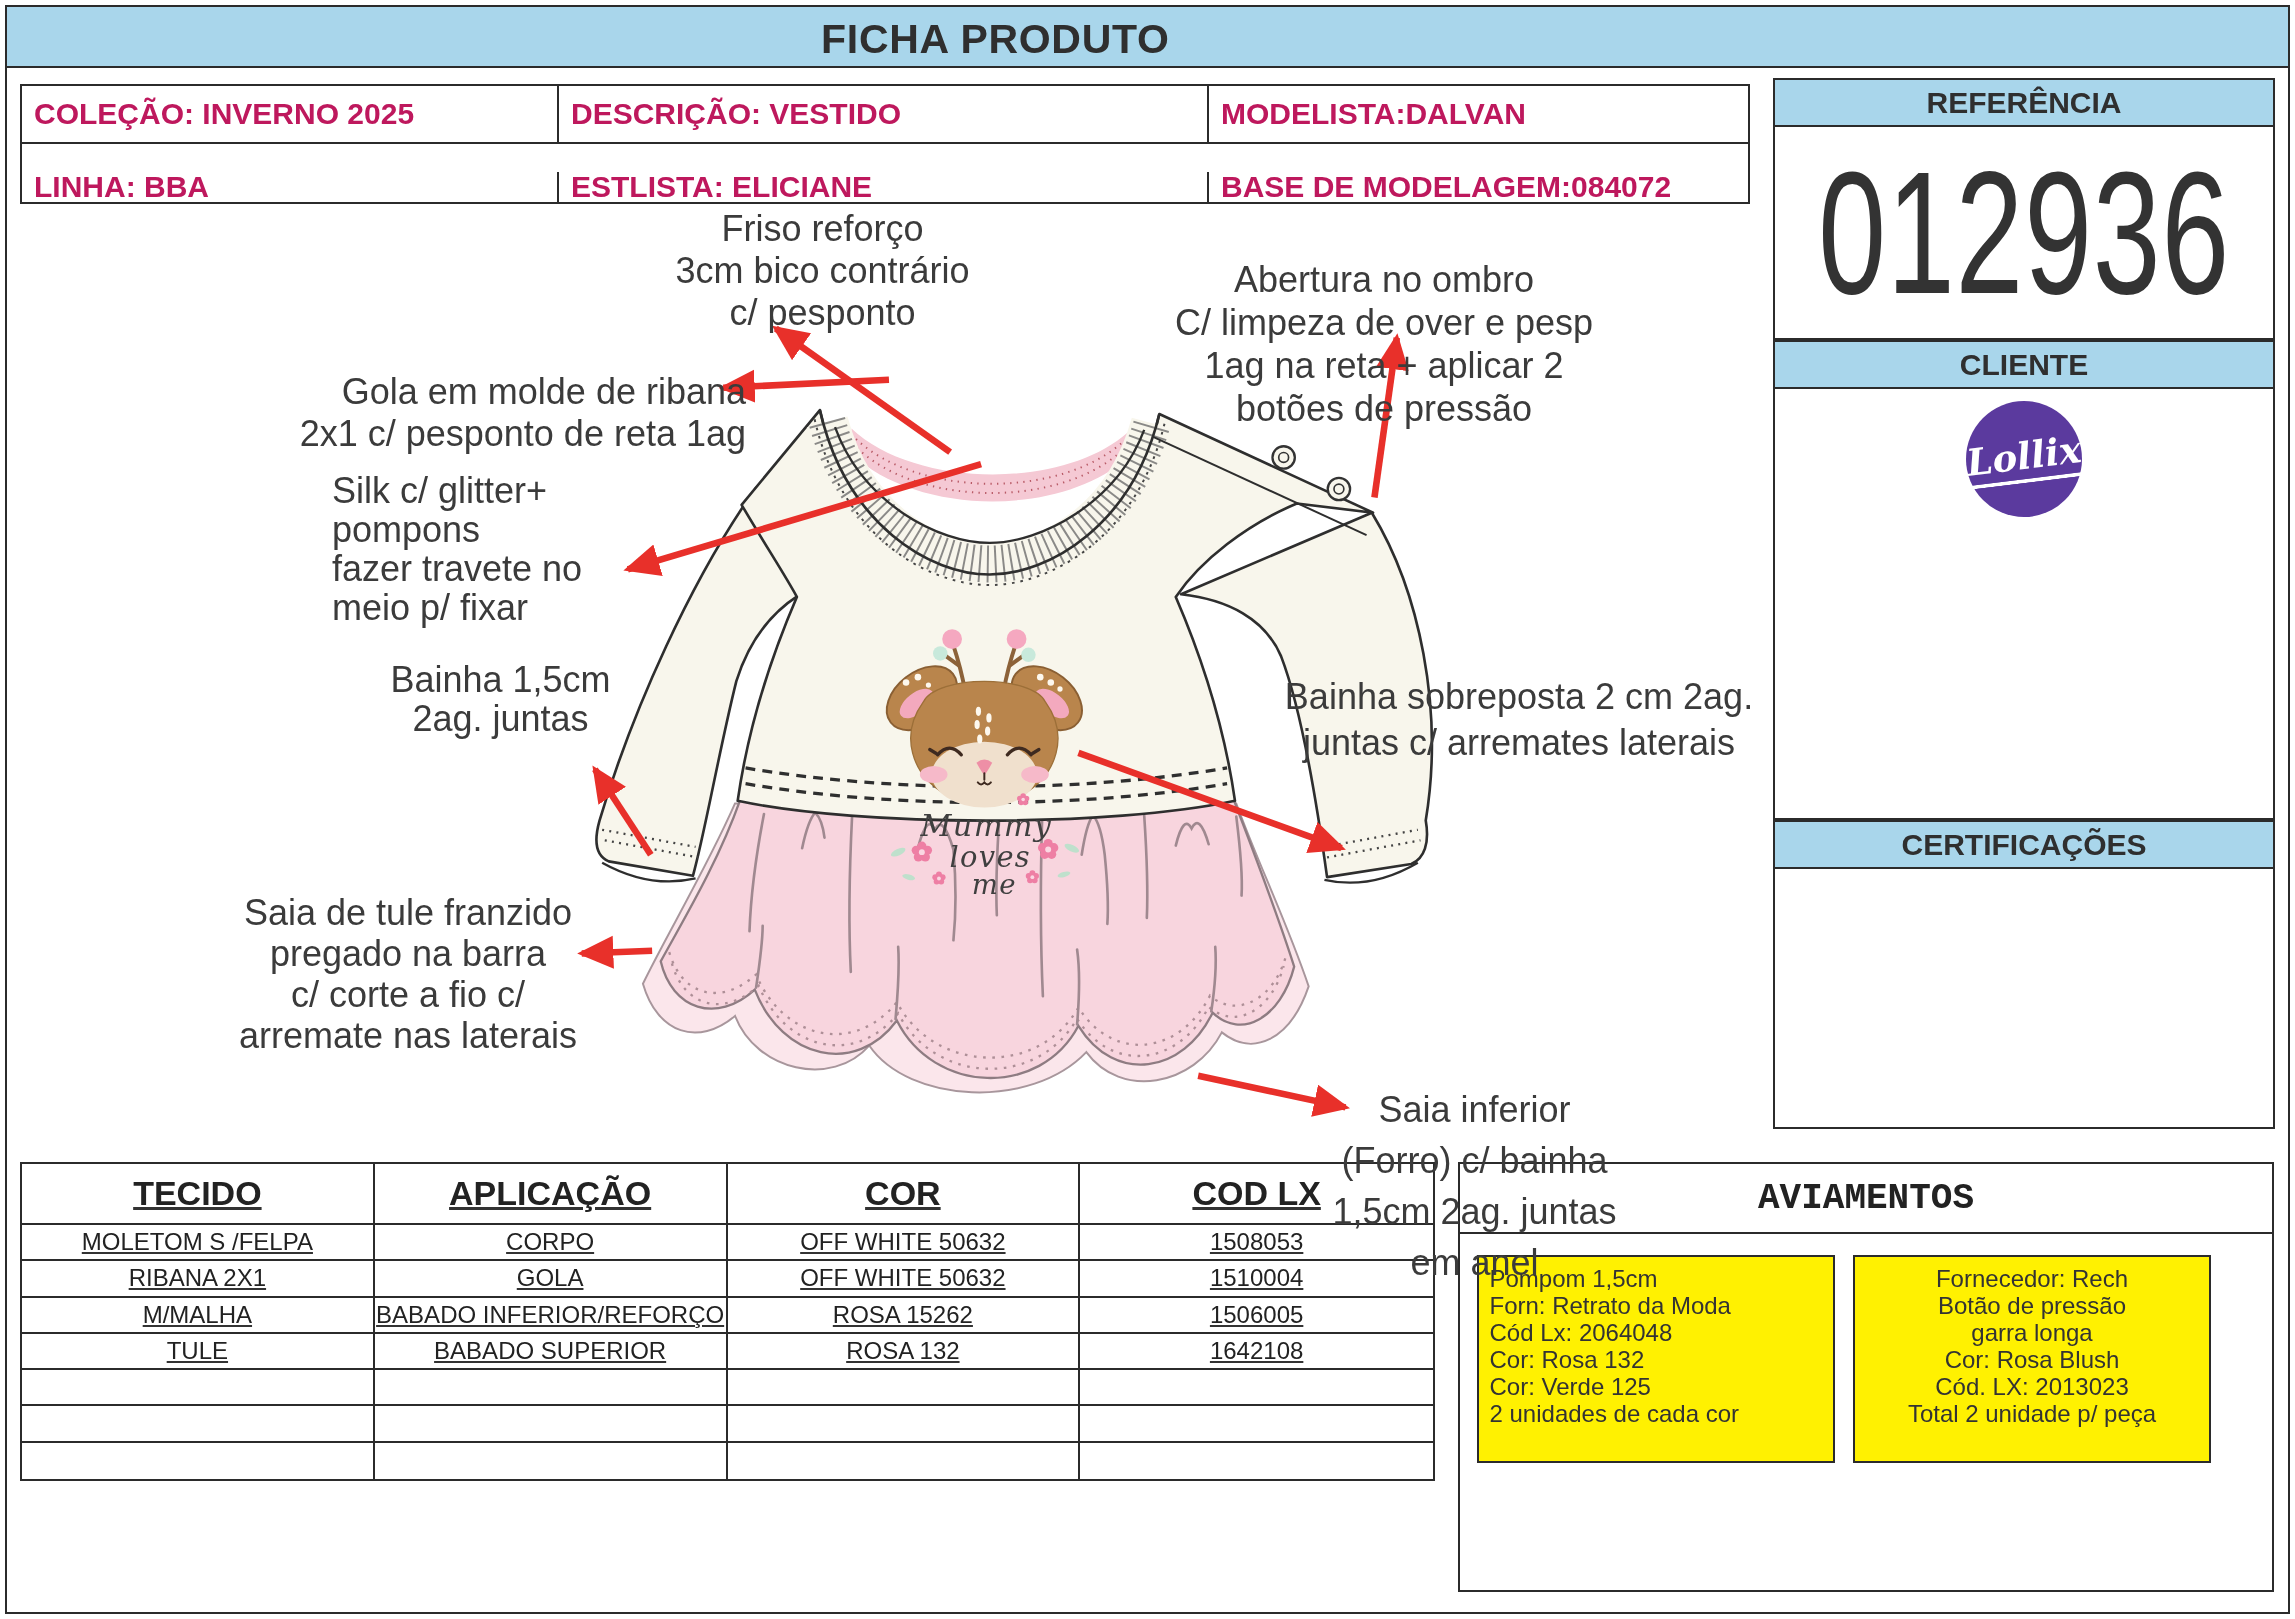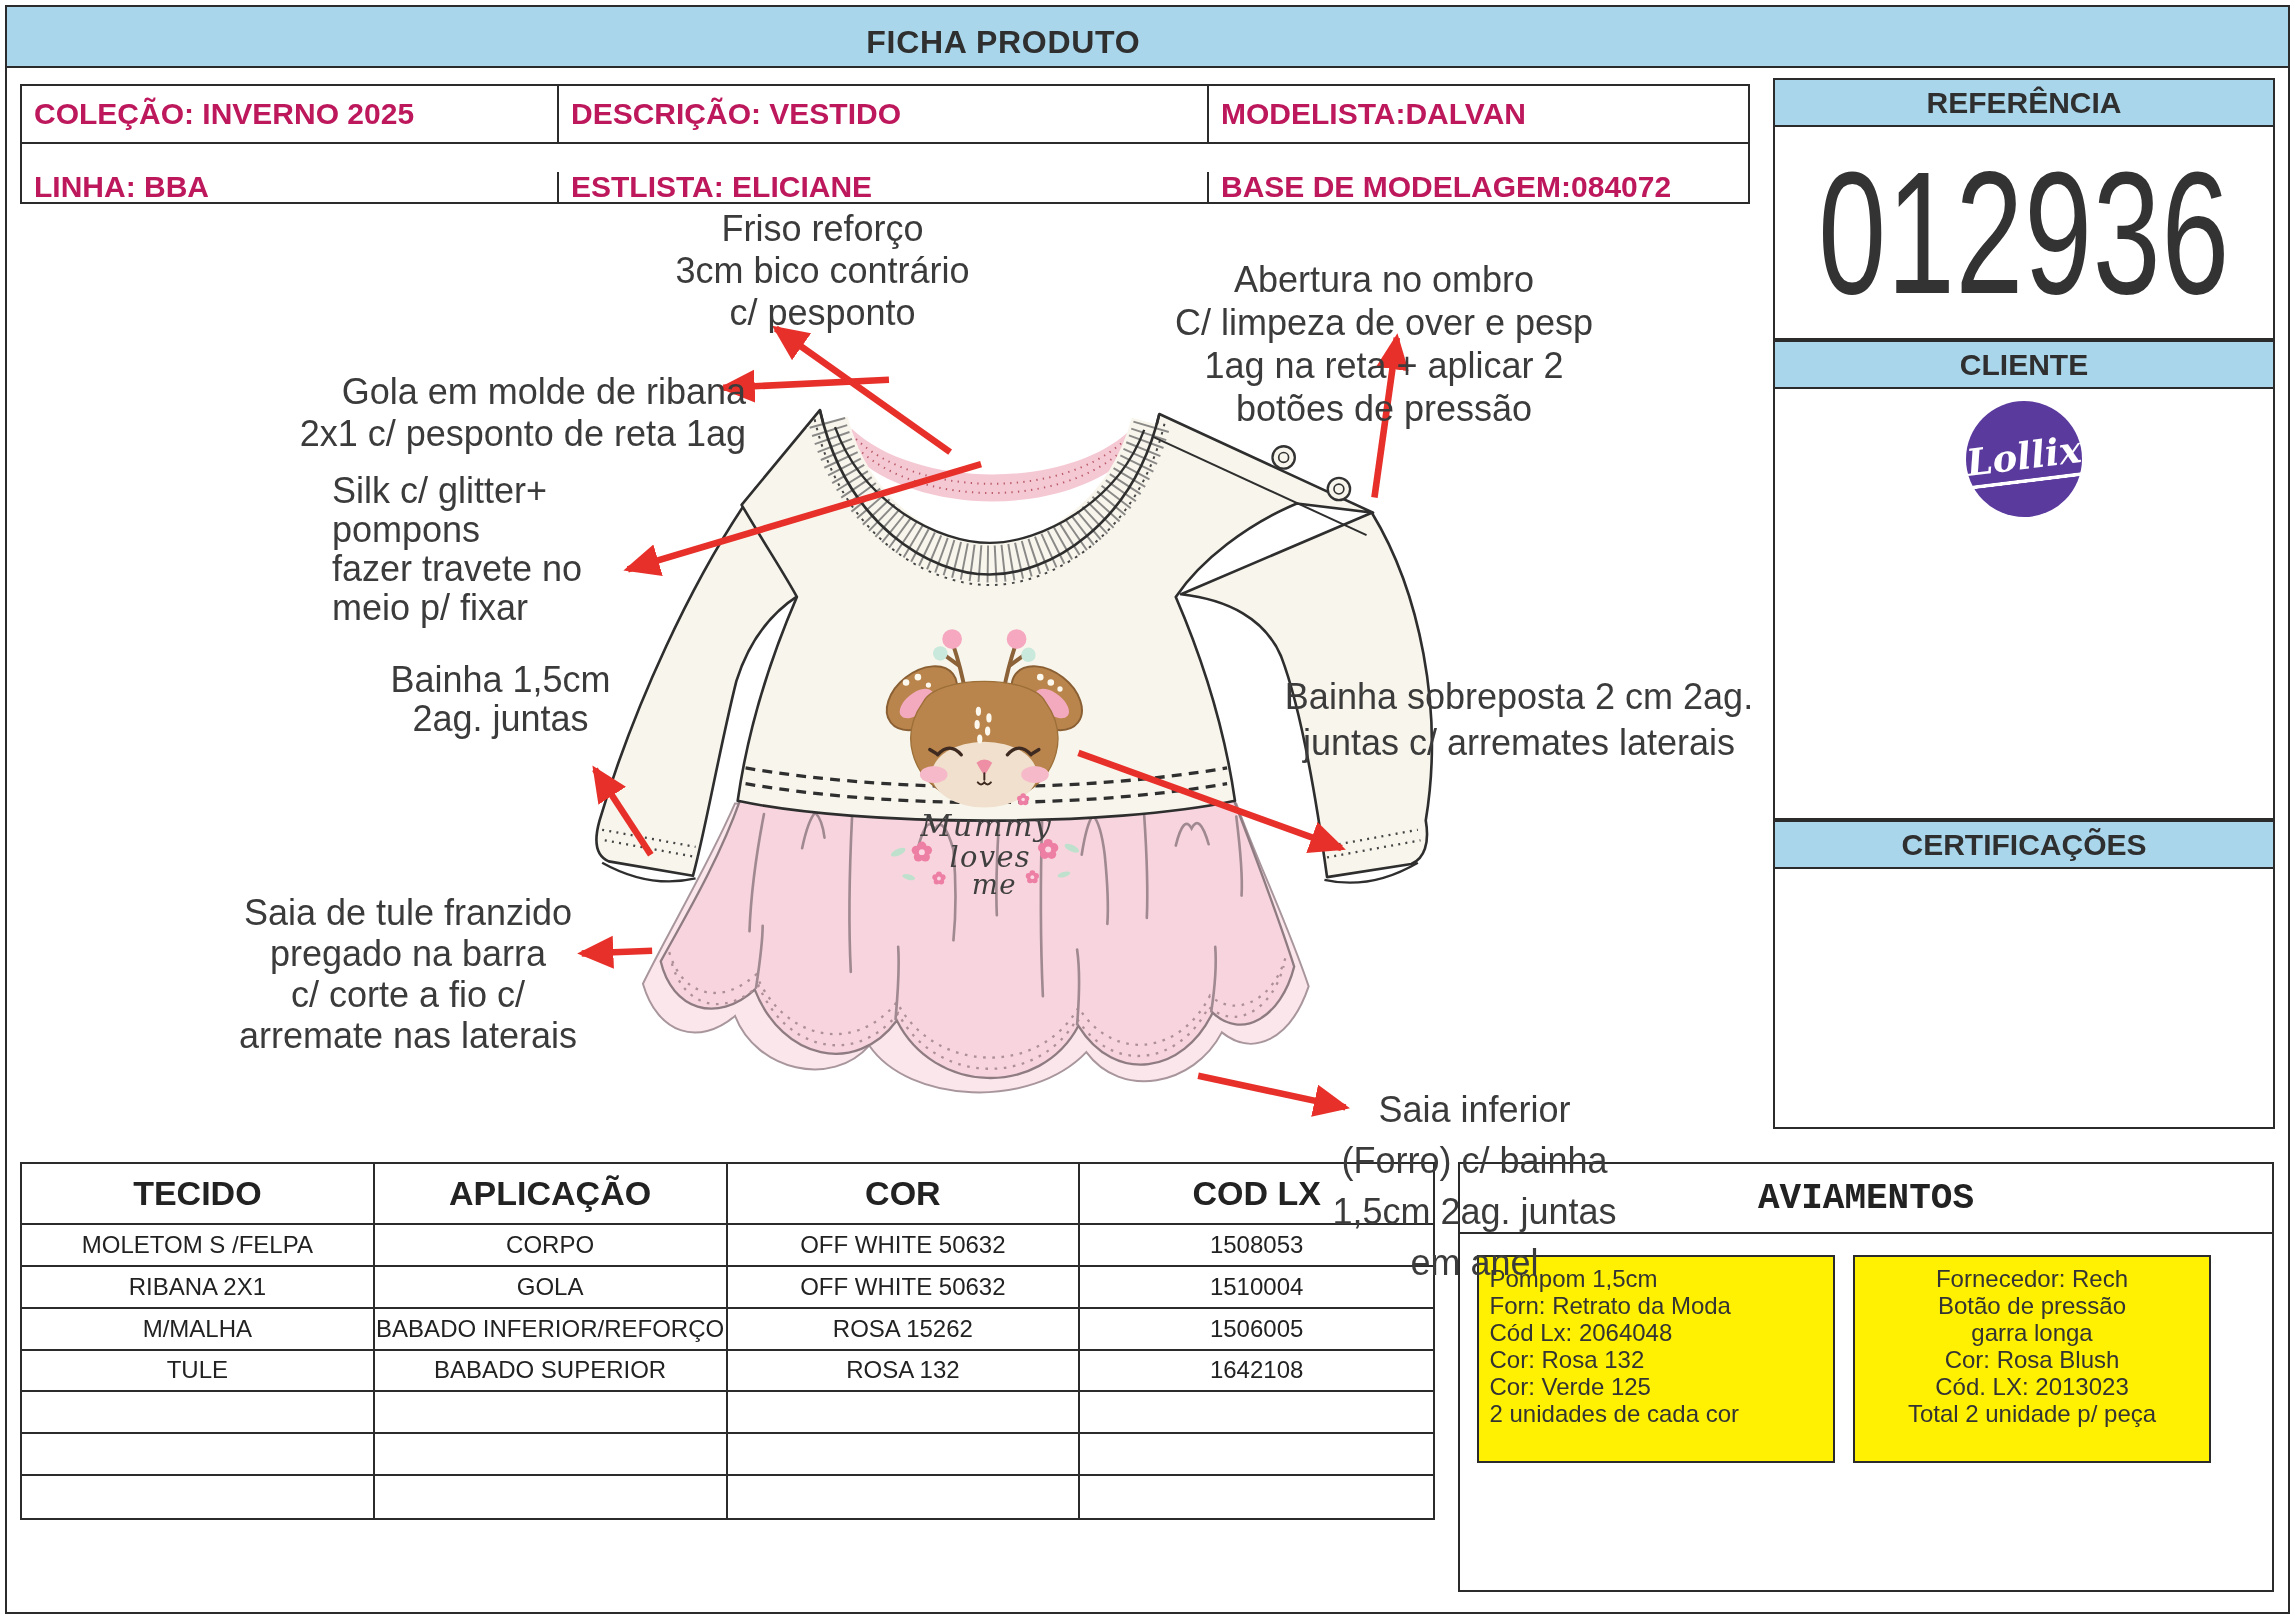--- a/index.html
+++ b/index.html
@@ -1,22 +1,22 @@
 <!DOCTYPE html>
 <html style="font-size:10.5px"><head>
 <meta charset="utf-8">
 <style>
   html,body{margin:0;padding:0;background:#fff;}
   .sheet{position:relative;width:2295px;height:1619px;background:#fff;overflow:hidden;
          font-family:"Liberation Sans",sans-serif;color:#333;}
   .outer-border{position:absolute;left:5.3px;top:5.3px;right:5.3px;bottom:5.3px;border:2px solid #2b2b2b;pointer-events:none;z-index:60;}
   
   .titlebar{position:absolute;left:5.3px;top:5.3px;width:2283px;height:61px;background:#A9D6EB;border-bottom:2px solid #2b2b2b;}
-  .titlebar h1{position:absolute;margin:12px;left:0;top:6.6px;width:1940px;text-align:center;
-               font-size:32px;font-weight:bold;color:#2f2f2f;letter-spacing:0.7px;padding-left:16px;}
+  .titlebar h1{position:absolute;margin:4px;left:0;top:6.6px;width:1940px;text-align:center;
+               font-size:41px;font-weight:bold;color:#2f2f2f;letter-spacing:0.7px;padding-left:16px;}
   
   .info-grid{position:absolute;left:20px;top:84px;display:grid;grid-template-columns:537px 650px 539px;
              grid-auto-rows:58px;border:2px solid #2b2b2b;background:#fff;}
   .info-cell{display:flex;align-items:center;padding-left:12px;font-size:30px;font-weight:bold;color:#be185d;
              border-right:2px solid #2b2b2b;border-bottom:2px solid #2b2b2b;white-space:nowrap;}
   .info-cell.c3{border-right:none;}
   .info-cell.r2{border-bottom:none;margin-top:28px;}
   
   .sidebar{position:absolute;left:1773px;top:78px;width:502px;}
   .side-band{height:49px;background:#A9D6EB;border:2px solid #2b2b2b;display:flex;align-items:center;justify-content:center;
@@ -37,23 +37,23 @@
   .note-gola{left:174px;top:371px;width:572px;text-align:right;}
   .note-silk{left:332px;top:471px;text-align:left;line-height:39px;}
   .note-bainha15{left:303px;top:660px;width:395px;text-align:center;line-height:39px;}
   .note-tule{left:191px;top:892px;width:434px;text-align:center;line-height:41px;}
   .note-abertura{left:1144px;top:258px;width:480px;text-align:center;line-height:43px;}
   .note-sobreposta{left:1269px;top:674px;width:500px;text-align:center;line-height:46px;}
   .note-inferior{left:1297px;top:1084px;width:355px;text-align:center;line-height:51px;}
   
   .garment{position:absolute;left:539px;top:289px;width:967px;height:875px;z-index:10;}
   
-  .mat-table{position:absolute;left:20px;top:1162px;width:1415px;height:358px;border:2px solid #2b2b2b;
+  .mat-table{position:absolute;left:20px;top:1162px;width:1415px;height:319px;border:2px solid #2b2b2b;
              box-sizing:border-box;display:grid;grid-template-columns:repeat(4,1fr);
-             grid-template-rows:61px repeat(7,1fr);background:#fff;}
+             grid-template-rows:61px repeat(7,1fr);background:#fff;text-decoration:underline;}
   .mt-cell{border-right:2px solid #2b2b2b;border-bottom:2px solid #2b2b2b;display:flex;align-items:center;justify-content:center;
            font-size:24px;color:#222;text-align:center;overflow:hidden;}
   .mt-cell.head{font-size:34px;font-weight:bold;}
   .mt-cell.lc{border-right:none;}
   .mt-cell.lr{border-bottom:none;}
   
   .aviamentos{position:absolute;left:1458px;top:1162px;width:816px;height:430px;border:2px solid #2b2b2b;
               box-sizing:border-box;background:#fff;}
   .av-title{height:68px;border-bottom:2px solid #2b2b2b;display:flex;align-items:center;justify-content:center;
             font-size:36px;font-weight:bold;color:#222;font-family:Liberation Mono, monospace;}

